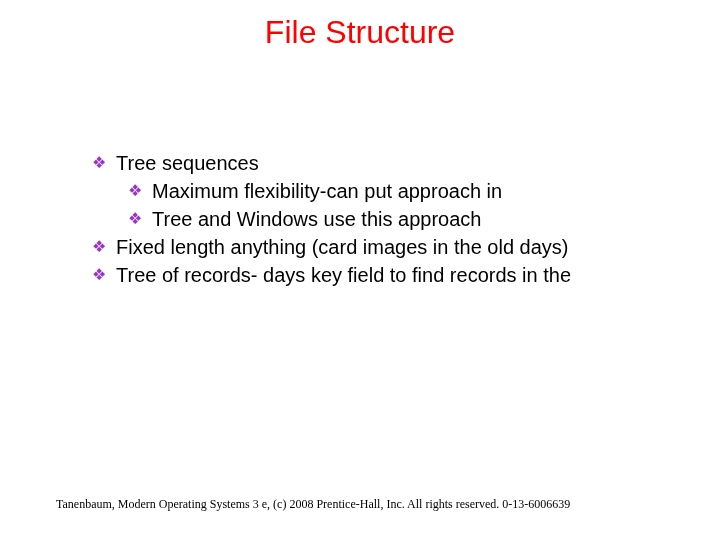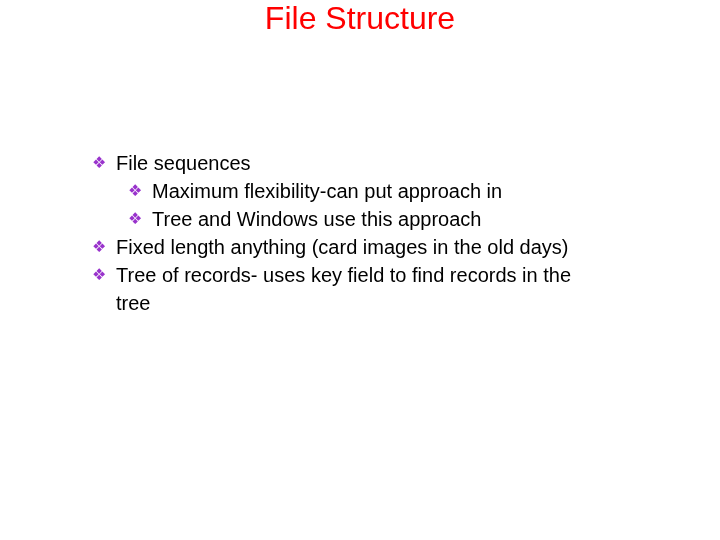--- a/index.html
+++ b/index.html
@@ -15,20 +15,21 @@
   .slide {
     width: 720px;
     height: 540px;
     position: relative;
     box-sizing: border-box;
   }
   .title {
     text-align: center;
     font-size: 32px;
     color: #ff0000;
+    padding-top: 14px;
     font-weight: normal;
   }
   .body {
     position: absolute;
     top: 150px;
     left: 92px;
     right: 40px;
     font-size: 20px;
     color: #000;
     line-height: 1.3;
@@ -65,43 +66,40 @@
 <body>
 
 <div class="slide">
 
   <div class="title">File Structure</div>
 
   <div class="body">
 
     <div class="row">
       <span class="bullet">❖</span>
-      <span class="txt">File sequences</span>
+      <span class="txt">Tree sequences</span>
     </div>
 
     <div class="row indent">
       <span class="bullet">❖</span>
       <span class="txt">Maximum flexibility-can put approach in</span>
     </div>
 
     <div class="row indent">
       <span class="bullet">❖</span>
       <span class="txt">Tree and Windows use this approach</span>
     </div>
 
     <div class="row">
       <span class="bullet">❖</span>
       <span class="txt">Fixed length anything (card images in the old days)</span>
     </div>
 
     <div class="row">
       <span class="bullet">❖</span>
-      <span class="txt">Tree of records- uses key field to find records in the</span>
-    </div>
-    <div class="row">
-      <span class="bullet"></span>
-      <span class="txt">tree</span>
+      <span class="txt">Tree of records- days key field to find records in the</span>
     </div>
 
   </div>
 
+  <div class="footer">Tanenbaum, Modern Operating Systems 3 e, (c) 2008 Prentice-Hall, Inc. All rights reserved. 0-13-6006639</div>
 
 </div>
 
 </body></html>

